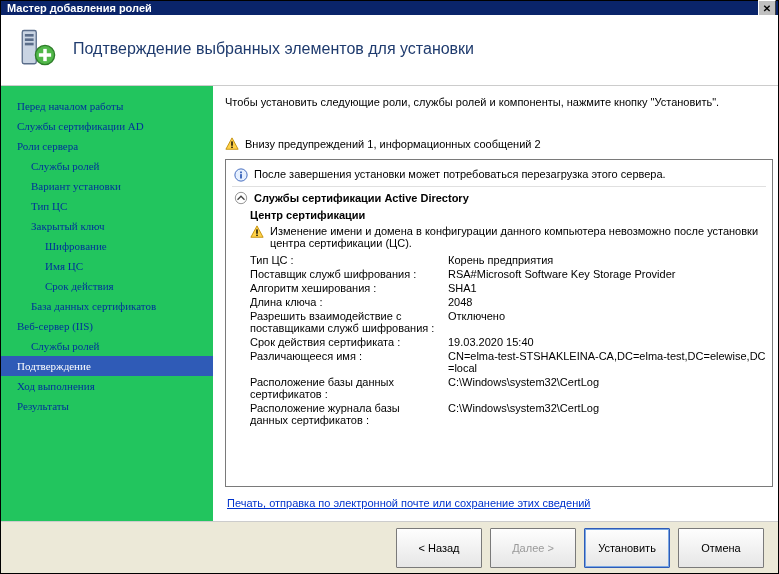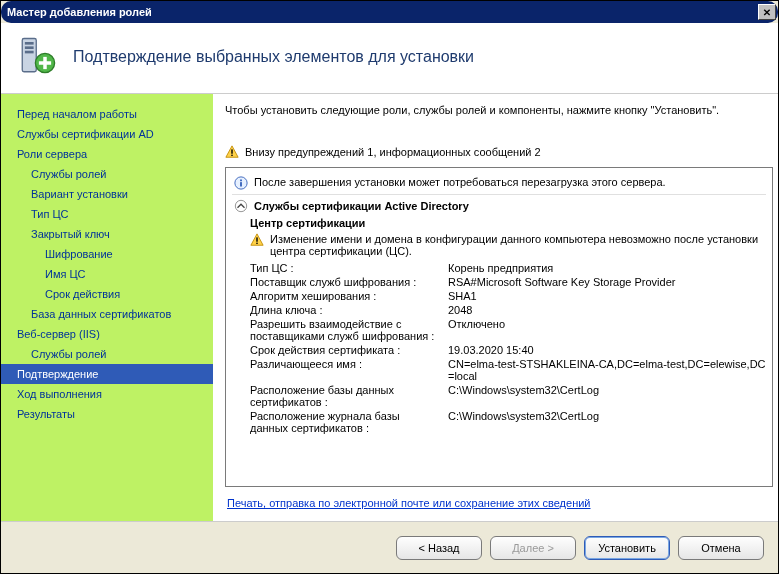--- a/index.html
+++ b/index.html
@@ -12,29 +12,28 @@
   }
   .window {
     width: 779px;
     height: 574px;
     border: 1px solid #000;
     display: flex;
     flex-direction: column;
     background: #ece9d8;
   }
   .titlebar {
-    height: 22px;
+    height: 14px;
     background: linear-gradient(#0a246a, #0a246a);
     color: #fff;
     display: flex;
     align-items: center;
     padding: 0 2px 0 6px;
     font-weight: bold;
     font-size: 11px;
-    border-radius: 10px;
   }
   .titlebar .spacer { flex: 1; }
   .close-btn {
     width: 18px; height: 16px;
     background: #c0c0c0;
     border: 1px solid #fff;
     border-right-color:#404040; border-bottom-color:#404040;
     display:flex; align-items:center; justify-content:center;
     font-size: 10px; color:#000; font-family: Arial;
     cursor: pointer;
@@ -54,23 +53,24 @@
     color: #1f3b6e;
   }
   .body {
     flex: 1;
     display: flex;
     background: #fff;
     overflow: hidden;
   }
   .sidebar {
     width: 212px;
-    background: #bef264;
+    background: #22c55e;
     padding: 10px 0;
     overflow: hidden;
+    font-family: Liberation Serif, serif;
   }
   .nav-item {
     padding: 4px 0 4px 16px;
     color: #003399;
     cursor: pointer;
     white-space: nowrap;
   }
   .nav-item.l1 { padding-left: 30px; }
   .nav-item.l2 { padding-left: 44px; }
   .nav-item.selected {
@@ -136,24 +136,24 @@
     background: #ece9d8;
     border-top: 1px solid #ccc;
     display:flex;
     align-items:center;
     justify-content:flex-end;
     gap: 8px;
     padding: 0 14px;
   }
   .btn {
     min-width: 86px;
-    height: 24px;
+    height: 40px;
     background: linear-gradient(#fefefe,#e6e6e6);
     border: 1px solid #7a7a7a;
-    border-radius: 6px;
+    border-radius: 1px;
     font-family: inherit;
     font-size: 11px;
     cursor: pointer;
   }
   .btn:disabled {
     color: #9a9a9a;
     cursor: default;
   }
   .btn.default {
     border: 1px solid #2f5bb7;

